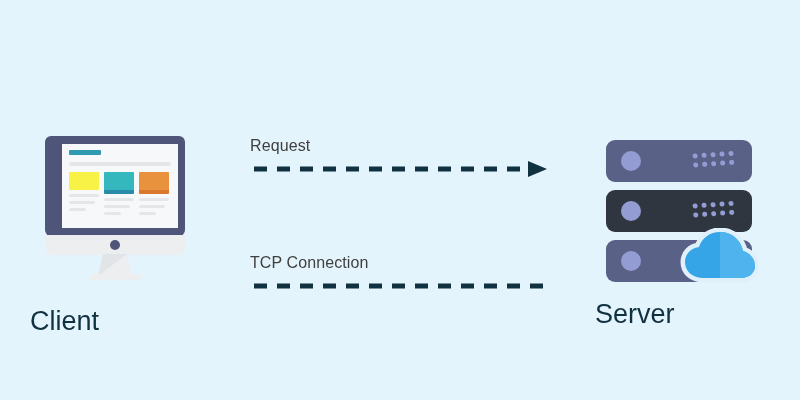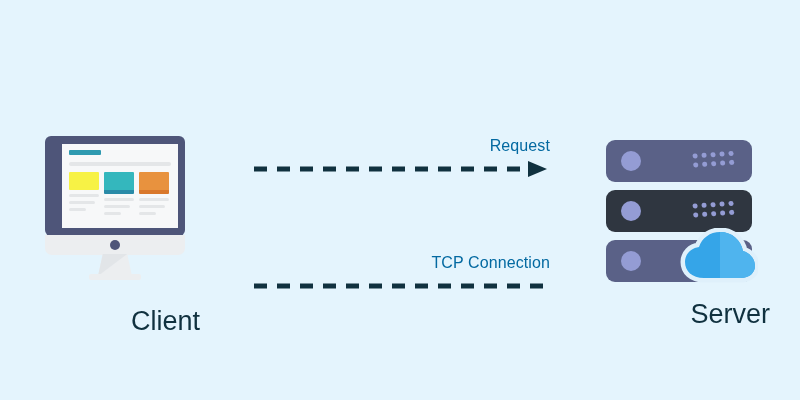--- a/index.html
+++ b/index.html
@@ -197,41 +197,41 @@
   
   .msg {
     position: absolute;
     left: 250px;
     width: 300px;
   }
   .msg.m1 { top: 136px; }
   .msg.m2 { top: 194px; }
   .msg.m3 { top: 253px; }
   .msg-label {
-    text-align: right;
+    text-align: left;
     font-family: "Liberation Sans", sans-serif;
     font-size: 16px;
-    color: #0369a1;
+    color: #404040;
     letter-spacing: 0.1px;
     line-height: 20px;
     height: 20px;
   }
   .msg-line-wrap {
     position: relative;
     height: 16px;
     margin-top: 5px;
   }
 
   
   .caption {
     position: absolute;
     font-family: "Liberation Sans", sans-serif;
     font-size: 27px;
     color: #10313f;
-    text-align: right;
+    text-align: left;
     line-height: 32px;
   }
   #client-caption { left: 30px;  top: 305px; width: 170px; }
   #server-caption { left: 595px; top: 298px; width: 175px; }
 </style>
 </head>
 <body>
 
 <div id="stage">
 

